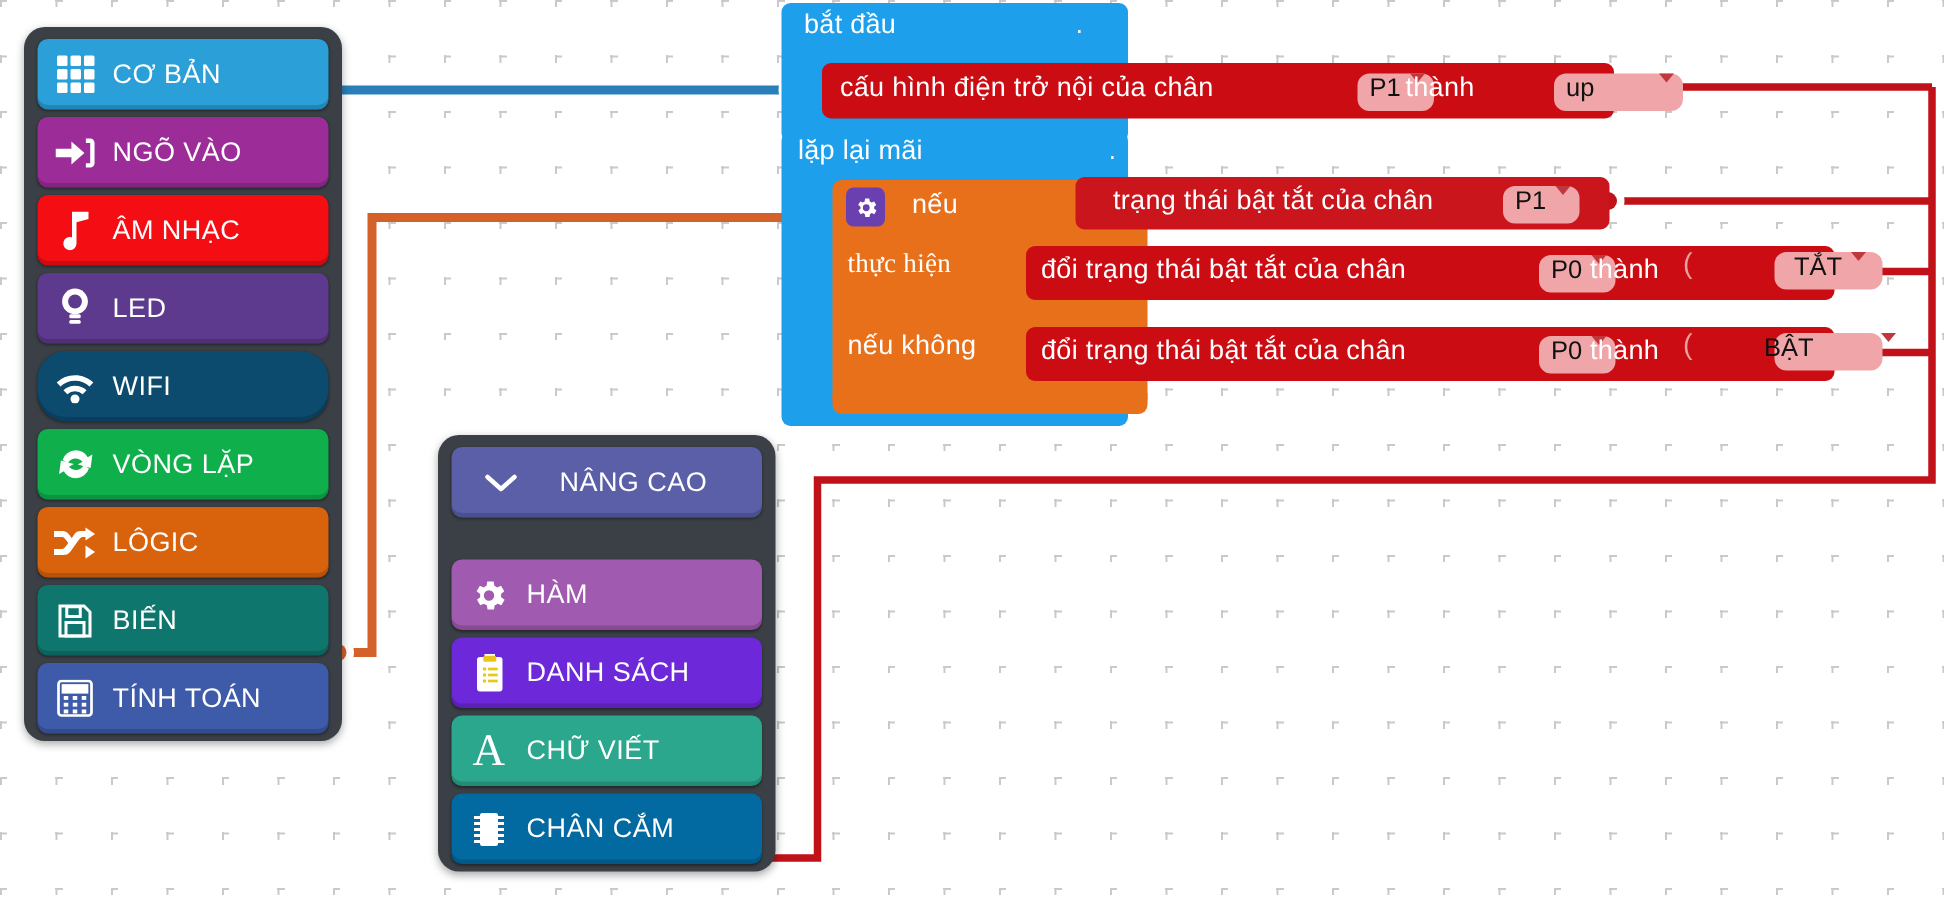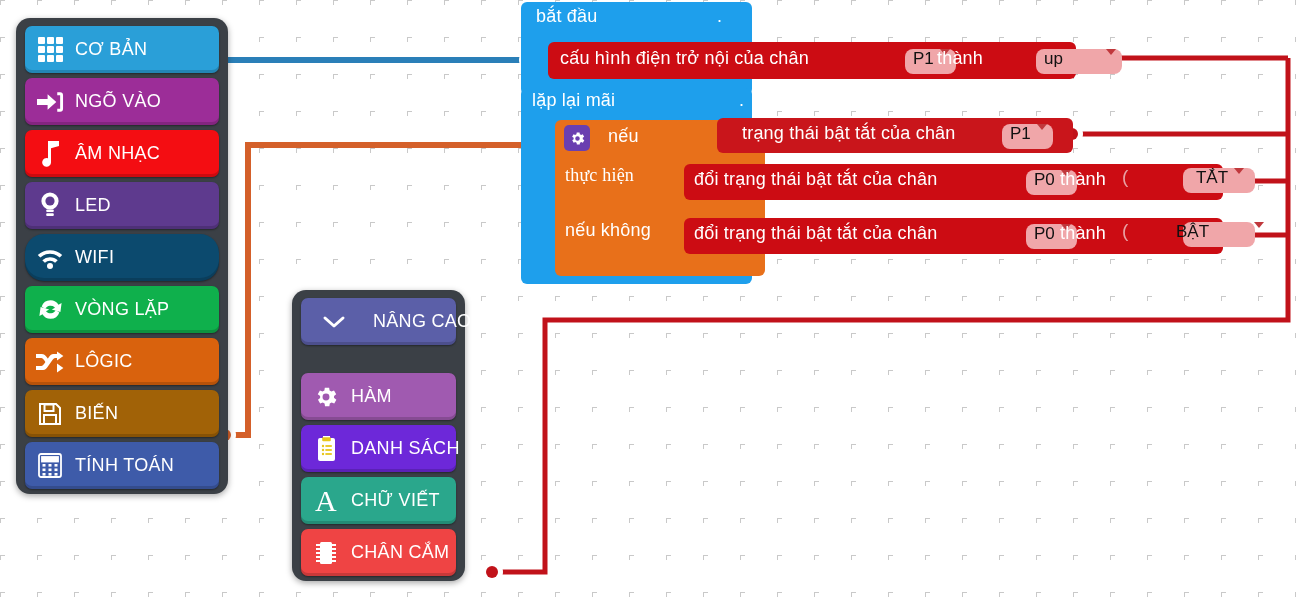--- a/index.html
+++ b/index.html
@@ -36,21 +36,21 @@
   
   .panel{
     position:absolute;
     background:#3b4046;
     border-radius:14px;
     padding:8px 9px;
     box-shadow:0 2px 6px rgba(0,0,0,.35);
     box-sizing:border-box;
   }
   #panel-main{left:16px;top:18px;width:212px;padding-bottom:0;}
-  #panel-adv{left:292px;top:290px;width:173px;padding-bottom:0;}
+  #panel-adv{left:292px;top:290px;width:225px;padding-bottom:0;}
 
   .cat{
     position:relative;
     height:47px;
     border-radius:7px;
     margin-bottom:5px;
     display:flex;align-items:center;
     padding-left:10px;
     color:#ffffff;
     font-size:18px;
@@ -310,21 +310,21 @@
           <path d="M0 4h5.6c2.6 0 4 1.6 5.6 3.8l1.6 2.3-2.4 3.3-2-2.9C7.2 8.9 6.6 8 5.3 8H0z"></path>
           <path d="M0 16h5.3c1.3 0 1.9-.9 3.1-2.5l5.1-7.2C15.1 4 16.6 4 19.3 4H22v4h-2.8c-1.3 0-1.9.9-3.1 2.5l-5.1 7.2C9.4 19.8 8 20 5.3 20H0z"></path>
           <path d="M17 10.5l4.8-3.1v6.2zM17 19.6l4.8-3.1v6.2z" opacity="0"></path>
           <path d="M21 1.6L27.4 6 21 10.4zM21 13.6L27.4 18 21 22.4z"></path>
           <path d="M14 14.6l2.2-3 2 2.8c1.2 1.7 1.8 2.6 3.1 2.6H22v-4l-.7.1c-1.3 0-1.9-.9-3.1-2.5z" opacity="0"></path>
         </svg>
     </span>
     <span class="lbl">LÔGIC</span>
   </div>
 
-  <div class="cat" style="background:#a16207;">
+  <div class="cat" style="background:#0f766e;">
     <span class="ic">
       <svg width="24" height="24" viewBox="0 0 24 24" fill="none" stroke="#fff" stroke-width="2">
           <path d="M2 2h16l4 4v16H2z"></path>
           <rect x="6.5" y="2.5" width="9" height="6.5"></rect>
           <rect x="6" y="13" width="12" height="9"></rect>
         </svg>
     </span>
     <span class="lbl">BIẾN</span>
   </div>
 
@@ -387,21 +387,21 @@
     <span class="lbl">DANH SÁCH</span>
   </div>
 
   <div class="cat" style="background:#2aa78c;">
     <span class="ic">
       <span style="color:#fff;font-family:'Liberation Serif',serif;font-size:30px;line-height:28px;">A</span>
     </span>
     <span class="lbl">CHỮ VIẾT</span>
   </div>
 
-  <div class="cat" style="background:#ef4444;">
+  <div class="cat" style="background:#0369a1;">
     <span class="ic">
       <svg width="22" height="26" viewBox="0 0 22 26" fill="#fff">
           <rect x="5" y="2" width="12" height="22" rx="1.5"></rect>
           <g>
             <rect x="1" y="4" width="4" height="2"></rect>
             <rect x="1" y="8" width="4" height="2"></rect>
             <rect x="1" y="12" width="4" height="2"></rect>
             <rect x="1" y="16" width="4" height="2"></rect>
             <rect x="1" y="20" width="4" height="2"></rect>
             <rect x="17" y="4" width="4" height="2"></rect>

